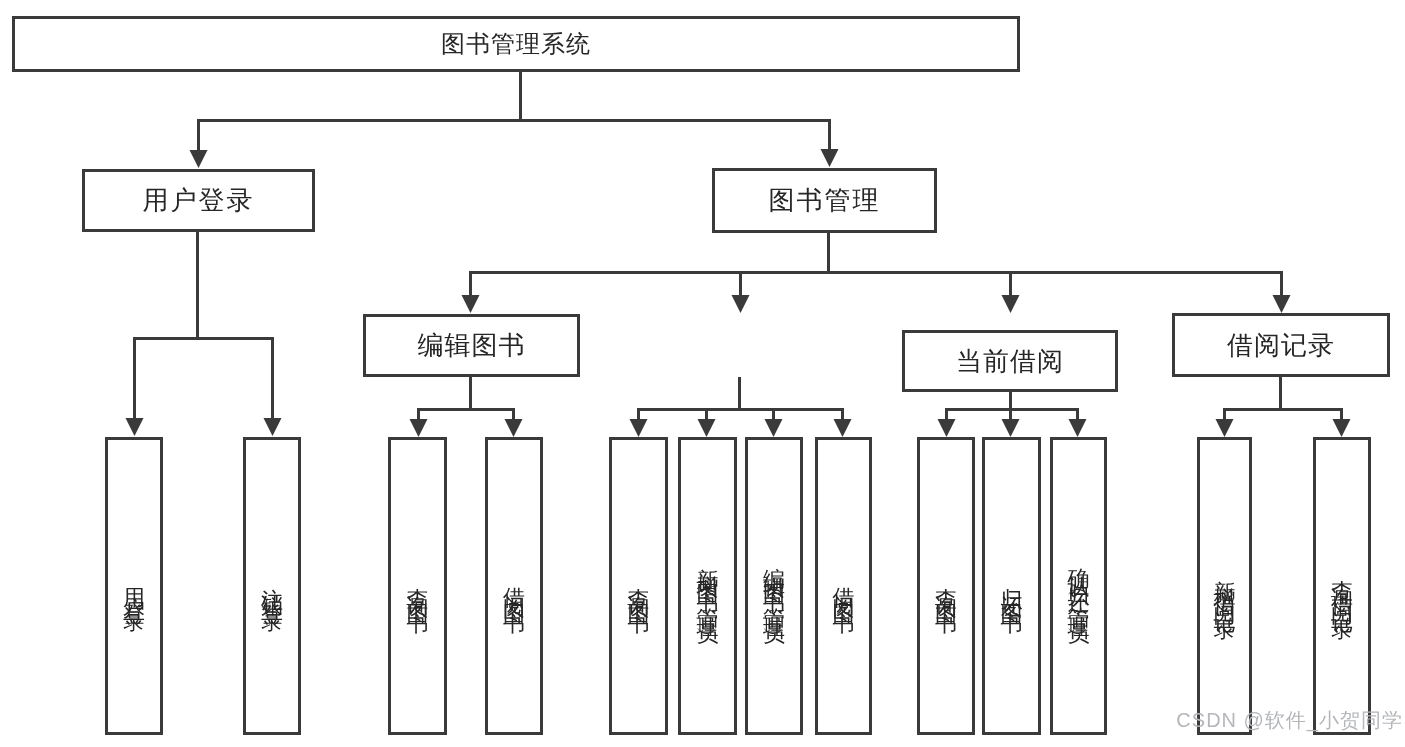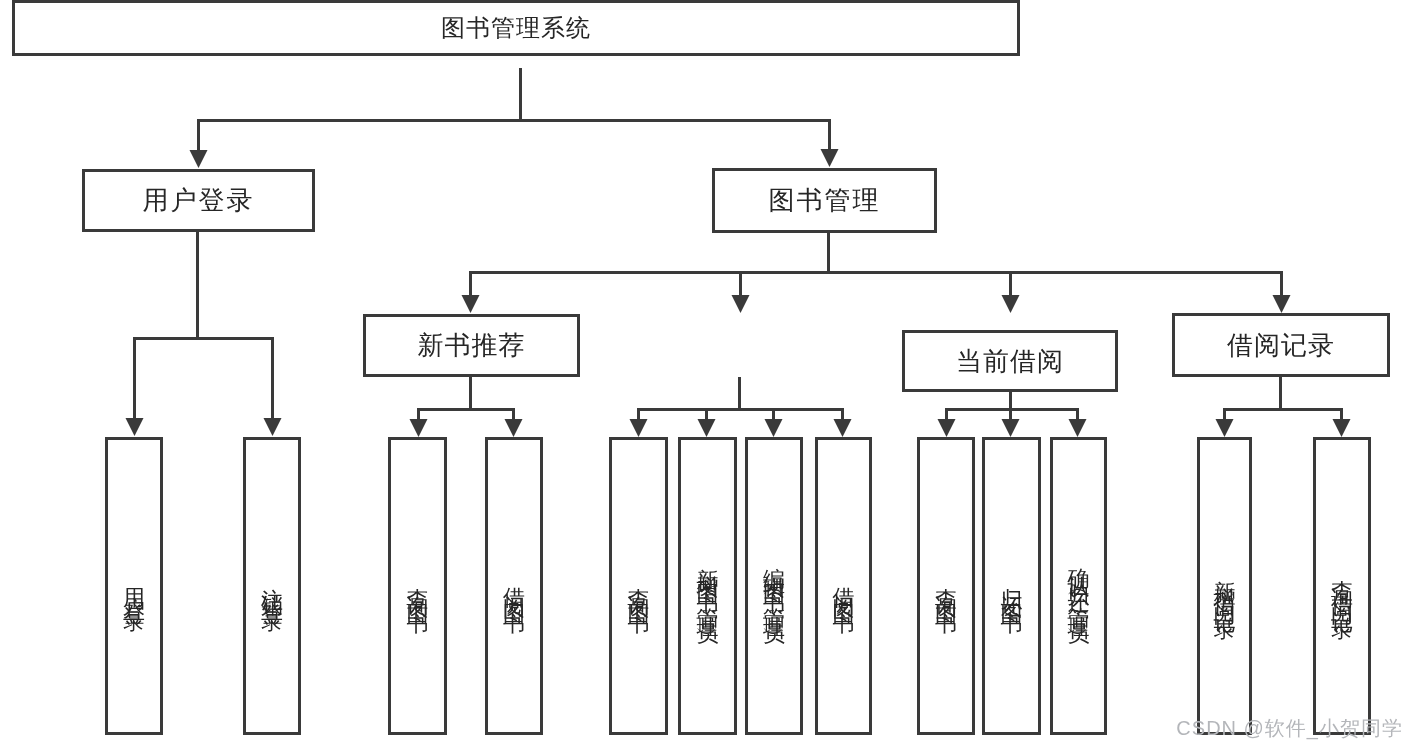--- a/index.html
+++ b/index.html
@@ -37,21 +37,21 @@
   .leaf{font-size:22px;}
   .leaf .vtext{
     writing-mode:vertical-rl;
     text-orientation:mixed;
     letter-spacing:8px;
     line-height:1;
     white-space:nowrap;
   }
   .watermark{
     position:absolute;
-    right:2px;bottom:5px;
+    right:2px;bottom:13px;
     font-size:20px;
     color:var(--watermark);
     z-index:3;
     letter-spacing:1px;
     white-space:nowrap;
   }
 </style>
 </head>
 <body>
 
@@ -97,33 +97,33 @@
     <polygon points="937.5,419 955.5,419 946.5,437"></polygon>
     <polygon points="1001.5,419 1019.5,419 1010.5,437"></polygon>
     <polygon points="1068.5,419 1086.5,419 1077.5,437"></polygon>
 
     <path d="M1280.5 377 V 409.5"></path>
     <path d="M1224.5 421 V 409.5 H 1341.5 V 421"></path>
     <polygon points="1215.5,419 1233.5,419 1224.5,437"></polygon>
     <polygon points="1332.5,419 1350.5,419 1341.5,437"></polygon>
   </svg>
 
-  <div class="box lvl1" style="left:12px;top:0;width:1008px;height:56px;">
+  <div class="box lvl1" style="left:12px;top:16px;width:1008px;height:56px;">
     <span>图书管理系统</span>
   </div>
 
   <div class="box lvl2" style="left:82px;top:169px;width:233px;height:63px;">
     <span>用户登录</span>
   </div>
   <div class="box lvl2" style="left:712px;top:168px;width:225px;height:65px;">
     <span>图书管理</span>
   </div>
 
   <div class="box lvl3" style="left:363px;top:314px;width:217px;height:63px;">
-    <span>新书推荐</span>
+    <span>编辑图书</span>
   </div>
   <div class="box lvl3" style="left:902px;top:330px;width:216px;height:62px;">
     <span>当前借阅</span>
   </div>
   <div class="box lvl3" style="left:1172px;top:313px;width:218px;height:64px;">
     <span>借阅记录</span>
   </div>
 
   <div class="box leaf" style="left:105px;top:437px;width:58px;height:298px;">
     <span class="vtext">用户登录</span>

